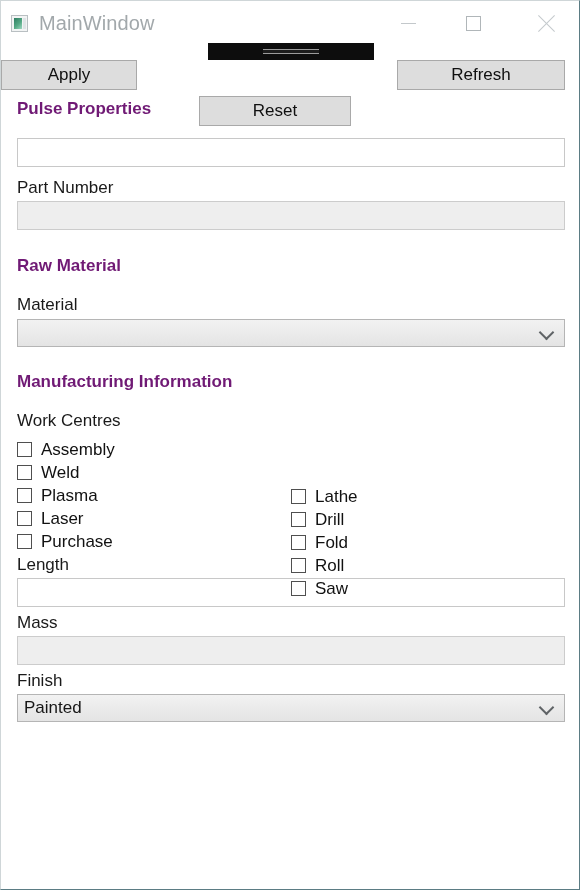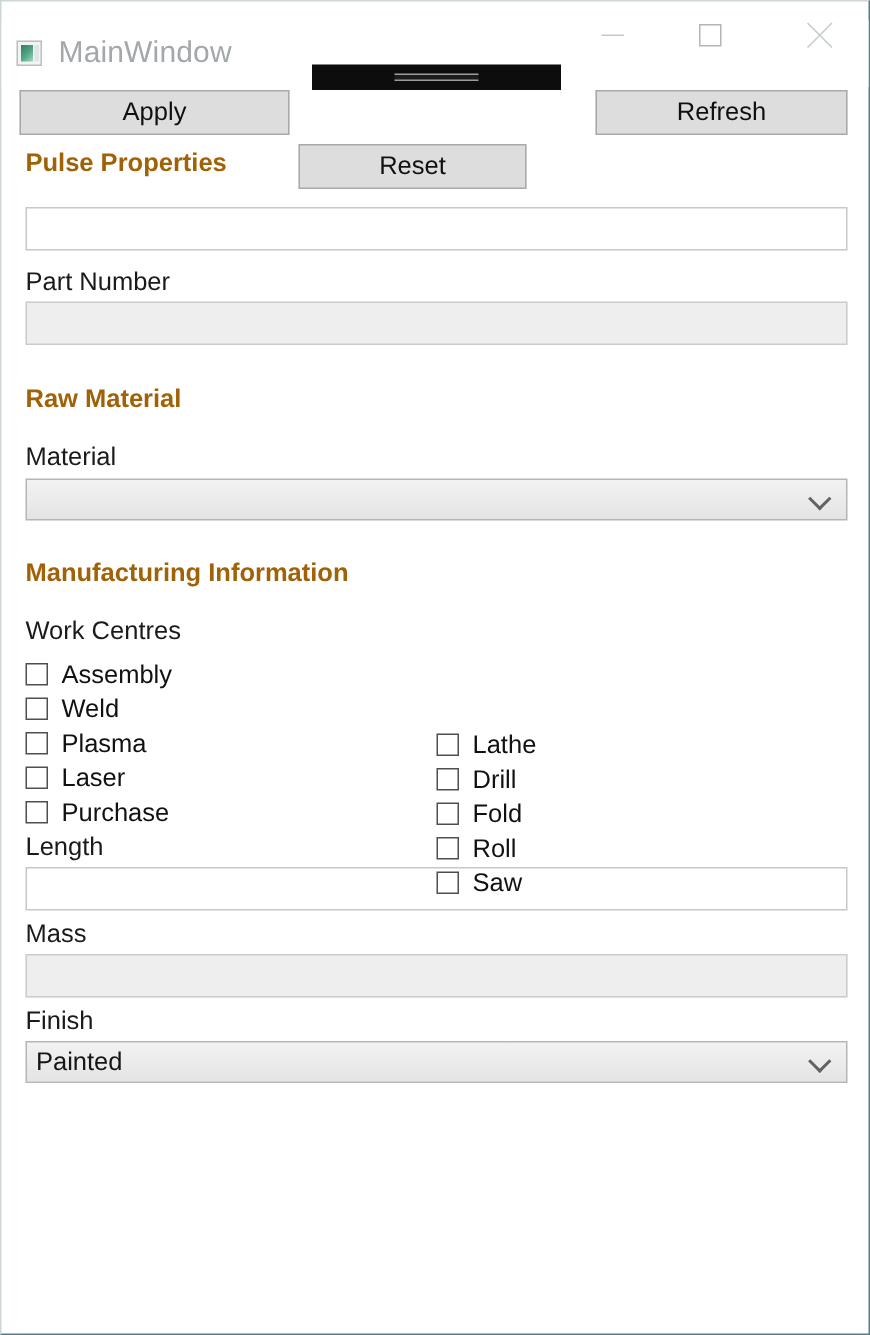--- a/index.html
+++ b/index.html
@@ -22,21 +22,21 @@
     background: #ffffff;
     border: 1px solid #cfd6d8;
     border-right-color: #5b7c84;
     border-bottom-color: #5b7c84;
     overflow: hidden;
   }
 
   
   #titlebar {
     position: absolute;
-    left: 0; top: 12px;
+    left: 0; top: 0;
     width: 580px;
     height: 45px;
     background: #ffffff;
     display: flex;
     align-items: center;
   }
   #app-icon {
     width: 17px;
     height: 17px;
     margin-left: 10px;
@@ -148,35 +148,35 @@
     background: #dddddd;
     border: 1px solid #a9a9a9;
     font-family: "Liberation Sans", sans-serif;
     font-size: 17px;
     color: #101010;
     display: flex;
     align-items: center;
     justify-content: center;
     cursor: default;
   }
-  #btn-apply   { left: 12px;  width: 180px; }
+  #btn-apply   { left: 0;  width: 136px; }
   #btn-reset   { left: 198px; width: 152px; margin-top: 36px; }
   #btn-refresh { left: 396px; width: 168px; }
 
   
   #form {
     position: absolute;
     left: 0;
     top: 97px;
     width: 580px;
   }
   .section-title {
     font-size: 17px;
     font-weight: bold;
-    color: #a16207;
+    color: #701a75;
     margin: 0 0 0 16px;
     line-height: 22px;
   }
   .field-label {
     font-size: 17px;
     color: #1a1a1a;
     margin: 0 0 0 16px;
     line-height: 23px;
     white-space: nowrap;
   }

